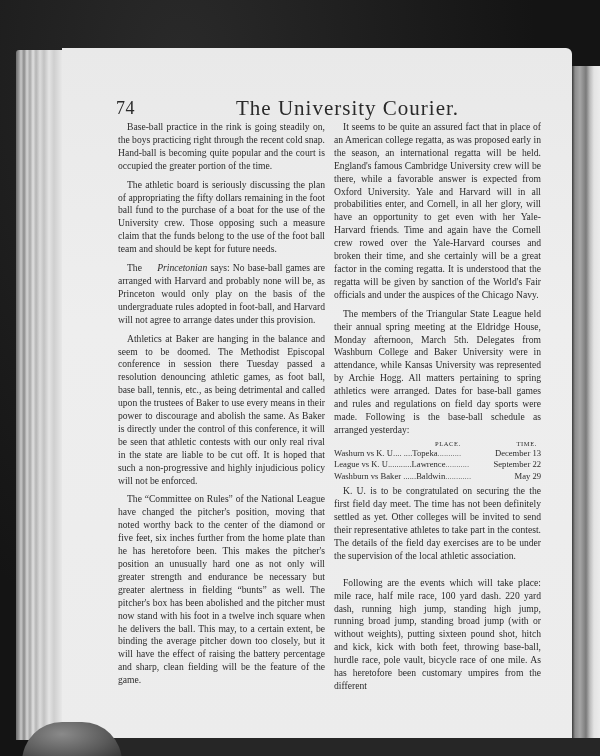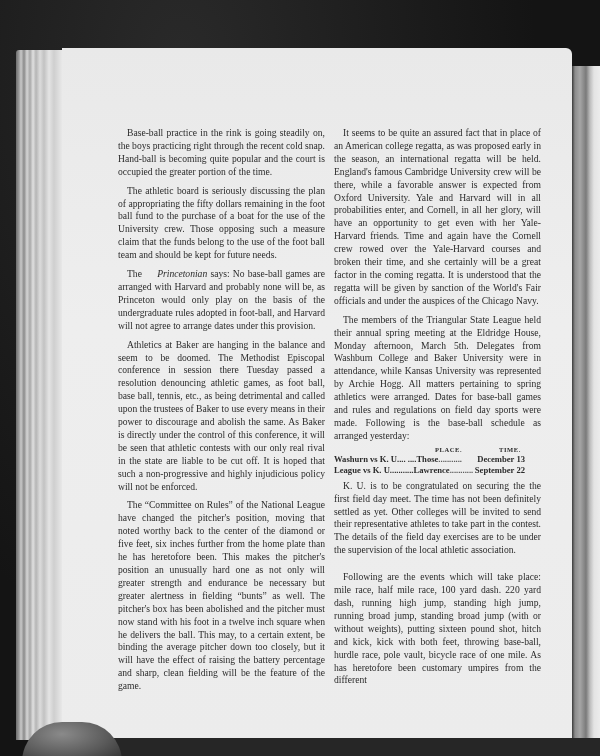--- a/index.html
+++ b/index.html
@@ -51,80 +51,90 @@
   .page-number {
     position: absolute; left: 0; top: 0;
     font-size: 18px; letter-spacing: 0.5px;
   }
   .running-title {
     position: absolute; left: 120px; top: -2px;
     font-size: 21px; letter-spacing: 1px;
   }
 
   .col {
-    position: absolute; top: 79px; width: 207px;
+    position: absolute; top: 73px; width: 207px;
     color: #2b2b2b; font-size: 9.6px; line-height: 12.9px;
     text-align: justify;
   }
   .col-left { left: 56px; }
   .col-right { left: 272px; }
   .para { margin: 0 0 6px 0; text-indent: 9px; }
   .para em { font-style: italic; margin-left: 12px; }
 
   .schedule {
-    margin: 2px 16px 3px 0; font-size: 8.6px; line-height: 11.5px; font-weight: bold;
+    margin: 2px 0 3px 0; font-size: 8.6px; line-height: 11.5px;
   }
   .schedule-head {
     display: flex; font-size: 6.5px; letter-spacing: 0.6px; line-height: 9px;
   }
   .schedule-head .h-place { margin-left: 101px; }
   .schedule-head .h-time { margin-left: auto; margin-right: 4px; }
   .schedule-row { display: flex; white-space: nowrap; overflow: hidden; }
   .schedule-row .s-match { }
   .schedule-row .s-dots1, .schedule-row .s-dots2 { color: #555; }
   .schedule-row .s-time { margin-left: auto; }
 </style>
 </head>
 <body>
 
 <div class="bg-dark"></div>
 <div class="page-stack"></div>
 <div class="right-edge"></div>
 <div class="bottom-strip"></div>
 
 <div class="page">
+  <div class="header">
+    <span class="page-number">74</span>
+    <span class="running-title">The University Courier.</span>
+  </div>
 
   <div class="col col-left">
     <p class="para">Base-ball practice in the rink is going steadily on, the boys practicing right through the recent cold snap.  Hand-ball is becoming quite popular and the court is occupied the greater portion of the time.</p>
     <p class="para">The athletic board is seriously discussing the plan of appropriating the fifty dollars remaining in the foot ball fund to the purchase of a boat for the use of the University crew.  Those opposing such a measure claim that the funds belong to the use of the foot ball team and should be kept for future needs.</p>
     <p class="para"><span>The </span><em>Princetonian</em><span> says:  No base-ball games are arranged with Harvard and probably none will be, as Princeton would only play on the basis of the undergraduate rules adopted in foot-ball, and Harvard will not agree to arrange dates under this provision.</span></p>
     <p class="para">Athletics at Baker are hanging in the balance and seem to be doomed.  The Methodist Episcopal conference in session there Tuesday passed a resolution denouncing athletic games, as foot ball, base ball, tennis, etc., as being detrimental and called upon the trustees of Baker to use every means in their power to discourage and abolish the same.  As Baker is directly under the control of this conference, it will be seen that athletic contests with our only real rival in the state are liable to be cut off. It is hoped that such a non-progressive and highly injudicious policy will not be enforced.</p>
     <p class="para">The “Committee on Rules” of the National League have changed the pitcher's position, moving that noted worthy back to the center of the diamond or five feet, six inches further from the home plate than he has heretofore been. This makes the pitcher's position an unusually hard one as not only will greater strength and endurance be necessary but greater alertness in fielding “bunts” as well.  The pitcher's box has been abolished and the pitcher must now stand with his foot in a twelve inch square when he delivers the ball.  This may, to a certain extent, be binding the average pitcher down too closely, but it will have the effect of raising the battery percentage and sharp, clean fielding will be the feature of the game.</p>
   </div>
 
   <div class="col col-right">
     <p class="para">It seems to be quite an assured fact that in place of an American college regatta, as was proposed early in the season, an international regatta will be held.  England's famous Cambridge University crew will be there, while a favorable answer is expected from Oxford University.  Yale and Harvard will in all probabilities enter, and Cornell, in all her glory, will have an opportunity to get even with her Yale-Harvard friends.  Time and again have the Cornell crew rowed over the Yale-Harvard courses and broken their time, and she certainly will be a great factor in the coming regatta. It is understood that the regatta will be given by sanction of the World's Fair officials and under the auspices of the Chicago Navy.</p>
     <p class="para" style="margin-bottom:2px">The members of the Triangular State League held their annual spring meeting at the Eldridge House, Monday afternoon, March 5th.  Delegates from Washburn College and Baker University were in attendance, while Kansas University was represented by Archie Hogg. All matters pertaining to spring athletics were arranged.  Dates for base-ball games and rules and regulations on field day sports were made. Following is the base-ball schedule as arranged yesterday:</p>
 
     <div class="schedule">
       <div class="schedule-head">
         <span class="h-place">PLACE.</span>
         <span class="h-time">TIME.</span>
       </div>
       <div class="schedule-row">
         <span class="s-match">Washurn vs K. U.... ....</span>
-        <span class="s-place">Those</span>
+        <span class="s-place">Topeka</span>
         <span class="s-dots2"> ...........</span>
         <span class="s-time">December 13</span>
       </div>
       <div class="schedule-row">
         <span class="s-match">League vs K. U...........</span>
         <span class="s-place">Lawrence</span>
         <span class="s-dots2">...........</span>
         <span class="s-time">September 22</span>
+      </div>
+      <div class="schedule-row">
+        <span class="s-match">Washburn vs Baker ......</span>
+        <span class="s-place">Baldwin</span>
+        <span class="s-dots2">............</span>
+        <span class="s-time">May 29</span>
       </div>
     </div>
 
     <p class="para" style="margin-bottom:14px">K. U. is to be congratulated on securing the the first field day meet.  The time has not been definitely settled as yet.  Other colleges will be invited to send their representative athletes to take part in the contest.  The details of the field day exercises are to be under the supervision of the local athletic association.</p>
     <p class="para">Following are the events which will take place: mile race, half mile race, 100 yard dash. 220 yard dash, running high jump, standing high jump, running broad jump, standing broad jump (with or without weights), putting sixteen pound shot, hitch and kick, kick with both feet, throwing base-ball, hurdle race, pole vault, bicycle race of one mile.  As has heretofore been customary umpires from the different</p>
   </div>
 </div>
 
 <div class="hand"></div>
 

